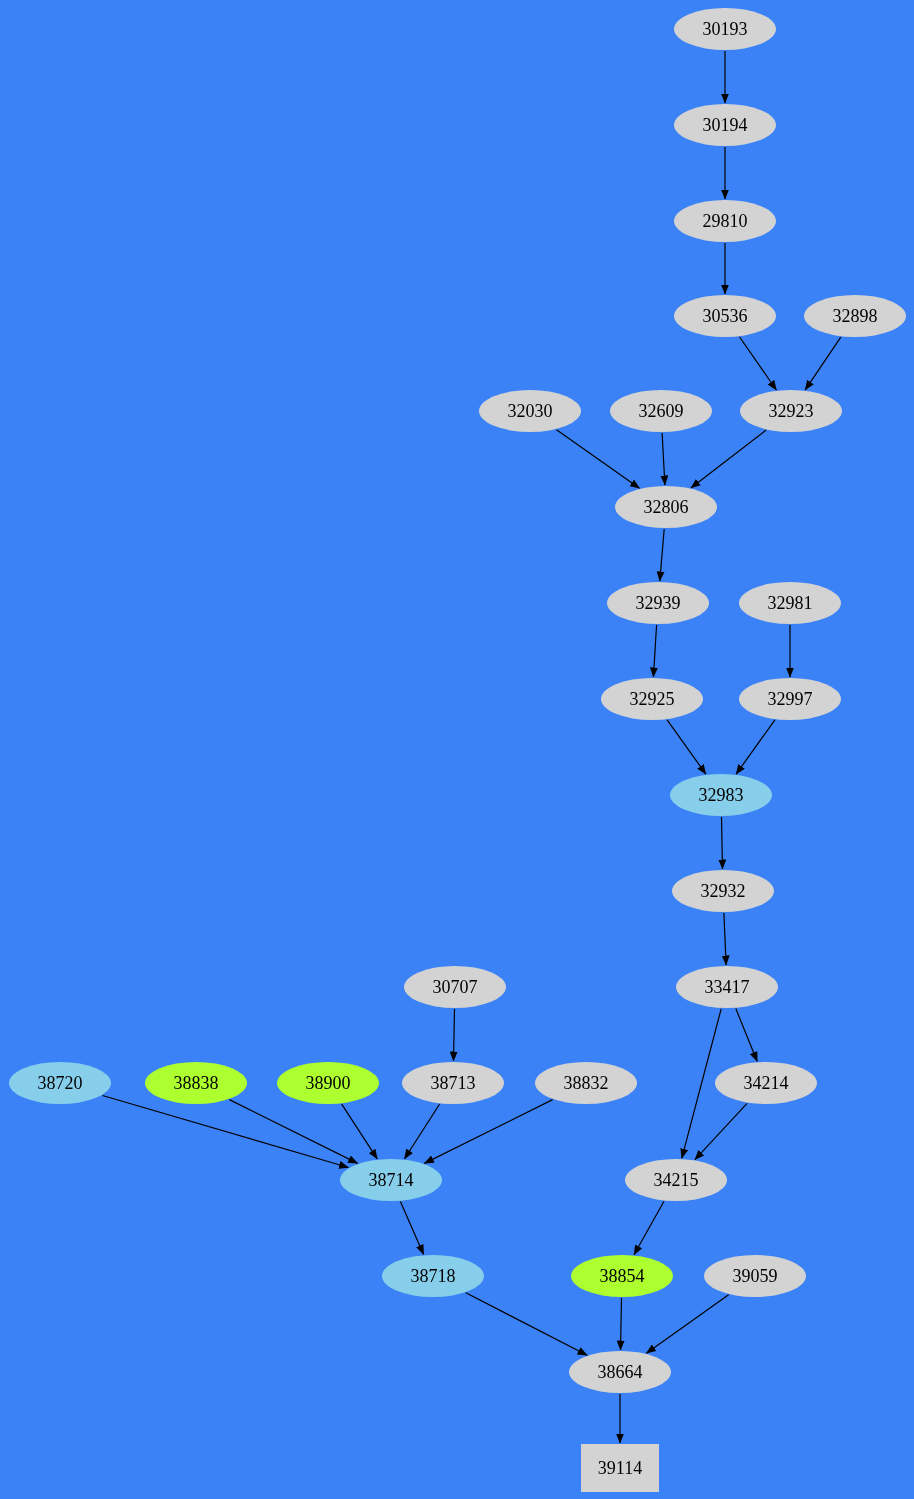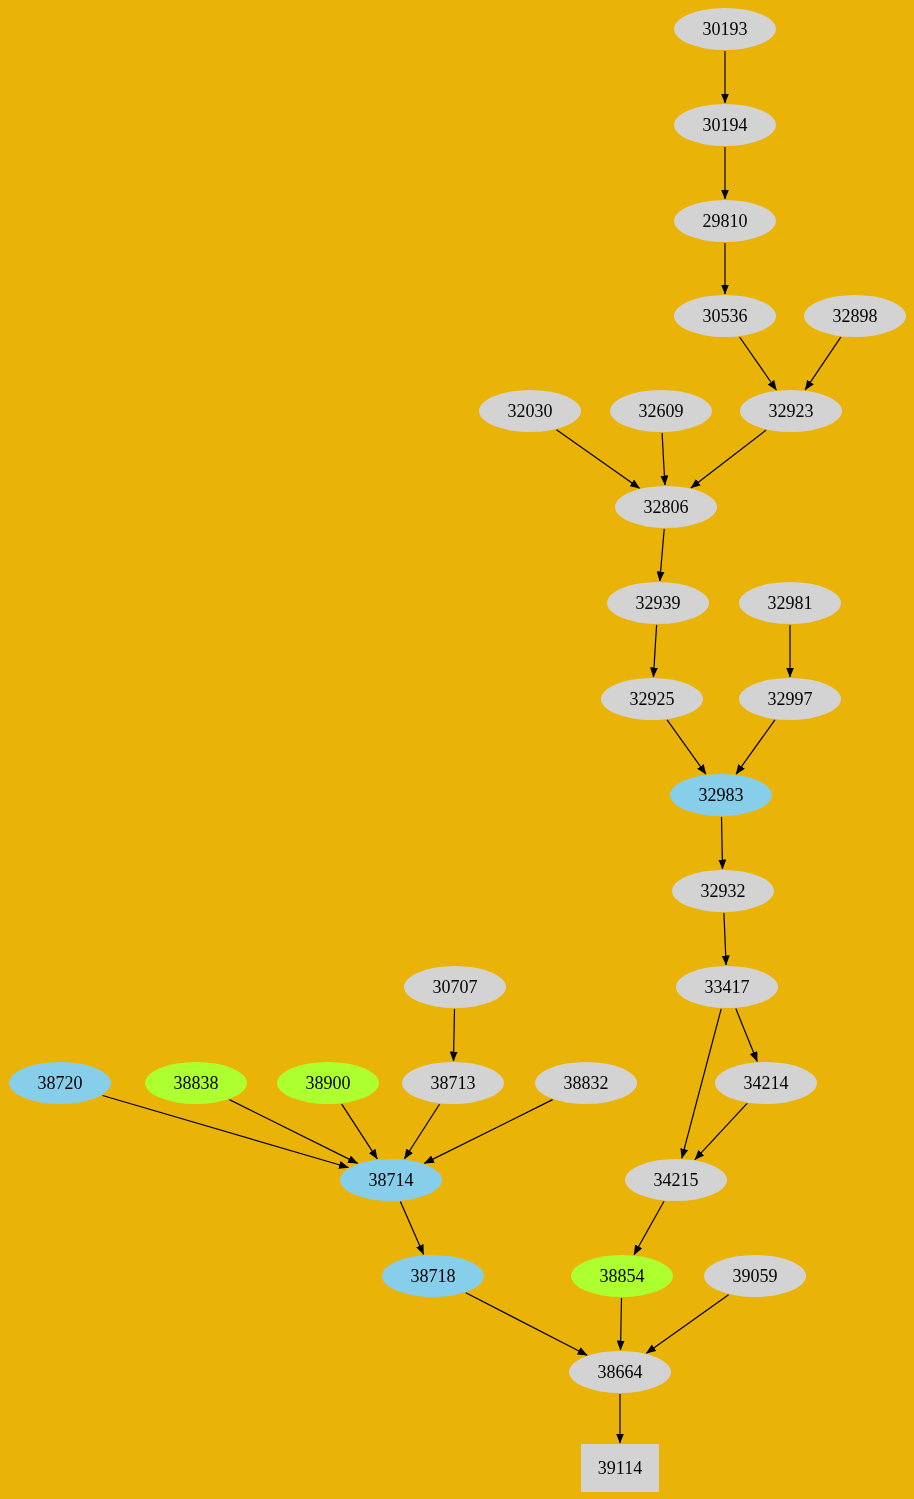--- a/index.html
+++ b/index.html
@@ -4,21 +4,21 @@
 <style>
   html, body {
     margin: 0;
     padding: 0;
     background: #ffffff;
   }
   .graph-canvas {
     position: relative;
     width: 914px;
     height: 1499px;
-    background: #eab308;
+    background: #3b82f6;
     font-family: "Liberation Serif", "DejaVu Serif", serif;
   }
   svg text {
     font-family: "Liberation Serif", "DejaVu Serif", serif;
     fill: #000000;
   }
 </style>
 </head>
 <body>
 

